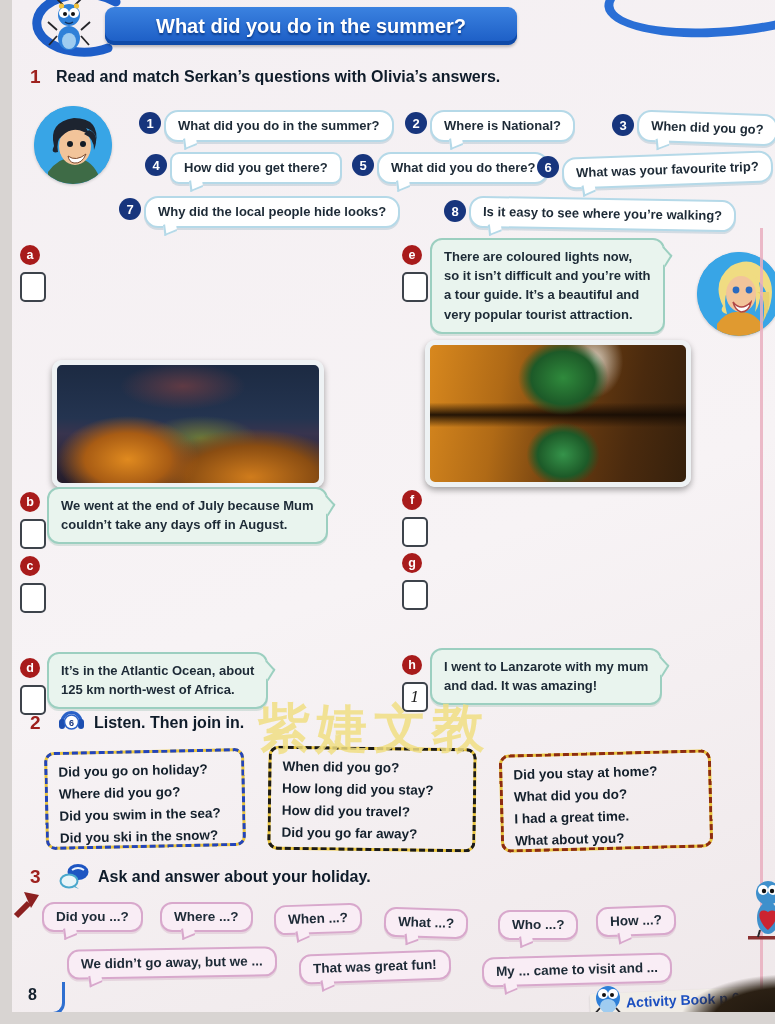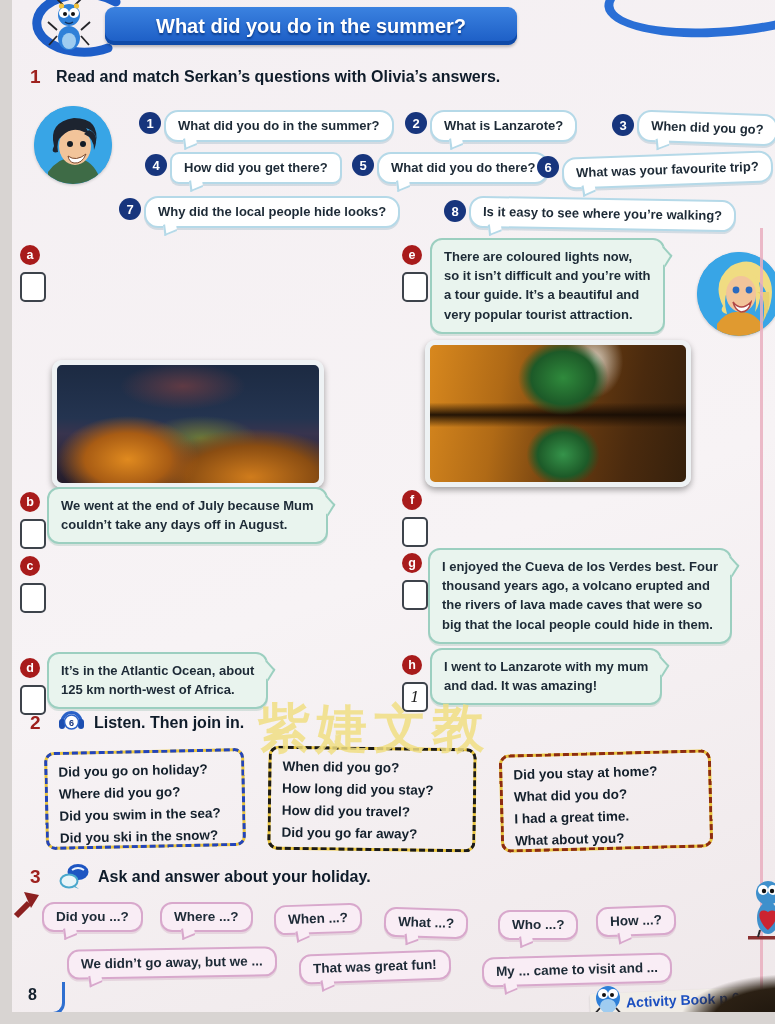--- a/index.html
+++ b/index.html
@@ -129,21 +129,21 @@
       <path d="M55 24 Q66 28 60 44 Q60 32 50 28 Z" fill="#1d2430"></path>
       <circle cx="36" cy="38" r="3" fill="#141c26"></circle>
         <circle cx="49" cy="38" r="3" fill="#141c26"></circle>
       <path d="M34 50 Q42 56 52 48 Q48 58 40 57 Q35 56 34 50 Z" fill="#fff" stroke="#7a4a30" stroke-width="1"></path>
     </svg>
   </div>
 
   <div class="qnum" style="left:127px;top:112px;">1</div>
   <div class="qbub" style="left:152px;top:110px;">What did you do in the summer?</div>
   <div class="qnum" style="left:393px;top:112px;">2</div>
-  <div class="qbub" style="left:418px;top:110px;">What is Lanzarote?</div>
+  <div class="qbub" style="left:418px;top:110px;">Where is National?</div>
   <div class="qnum" style="left:600px;top:114px;">3</div>
   <div class="qbub" style="left:625px;top:112px;transform:rotate(2deg);">When did you go?</div>
 
   <div class="qnum" style="left:133px;top:154px;">4</div>
   <div class="qbub" style="left:158px;top:152px;border-radius:9px;">How did you get there?</div>
   <div class="qnum" style="left:340px;top:154px;">5</div>
   <div class="qbub" style="left:365px;top:152px;">What did you do there?</div>
   <div class="qnum" style="left:525px;top:156px;">6</div>
   <div class="qbub" style="left:550px;top:154px;transform:rotate(-2deg);">What was your favourite trip?</div>
 
@@ -184,24 +184,20 @@
 couldn’t take any days off in August.</div>
 
   <div class="letter" style="left:390px;top:490px;">f</div>
   <div class="chk" style="left:390px;top:517px;"></div>
 
   <div class="letter" style="left:8px;top:556px;">c</div>
   <div class="chk" style="left:8px;top:583px;"></div>
 
   <div class="letter" style="left:390px;top:553px;">g</div>
   <div class="chk" style="left:390px;top:580px;"></div>
-  <div class="abub" style="left:416px;top:548px;">I enjoyed the Cueva de los Verdes best. Four
-thousand years ago, a volcano erupted and
-the rivers of lava made caves that were so
-big that the local people could hide in them.</div>
 
   <div class="letter" style="left:8px;top:658px;">d</div>
   <div class="chk" style="left:8px;top:685px;"></div>
   <div class="abub" style="left:35px;top:652px;">It’s in the Atlantic Ocean, about
 125 km north-west of Africa.</div>
 
   <div class="letter" style="left:390px;top:655px;">h</div>
   <div class="chk" style="left:390px;top:682px;">1</div>
   <div class="abub" style="left:418px;top:648px;">I went to Lanzarote with my mum
 and dad. It was amazing!</div>

